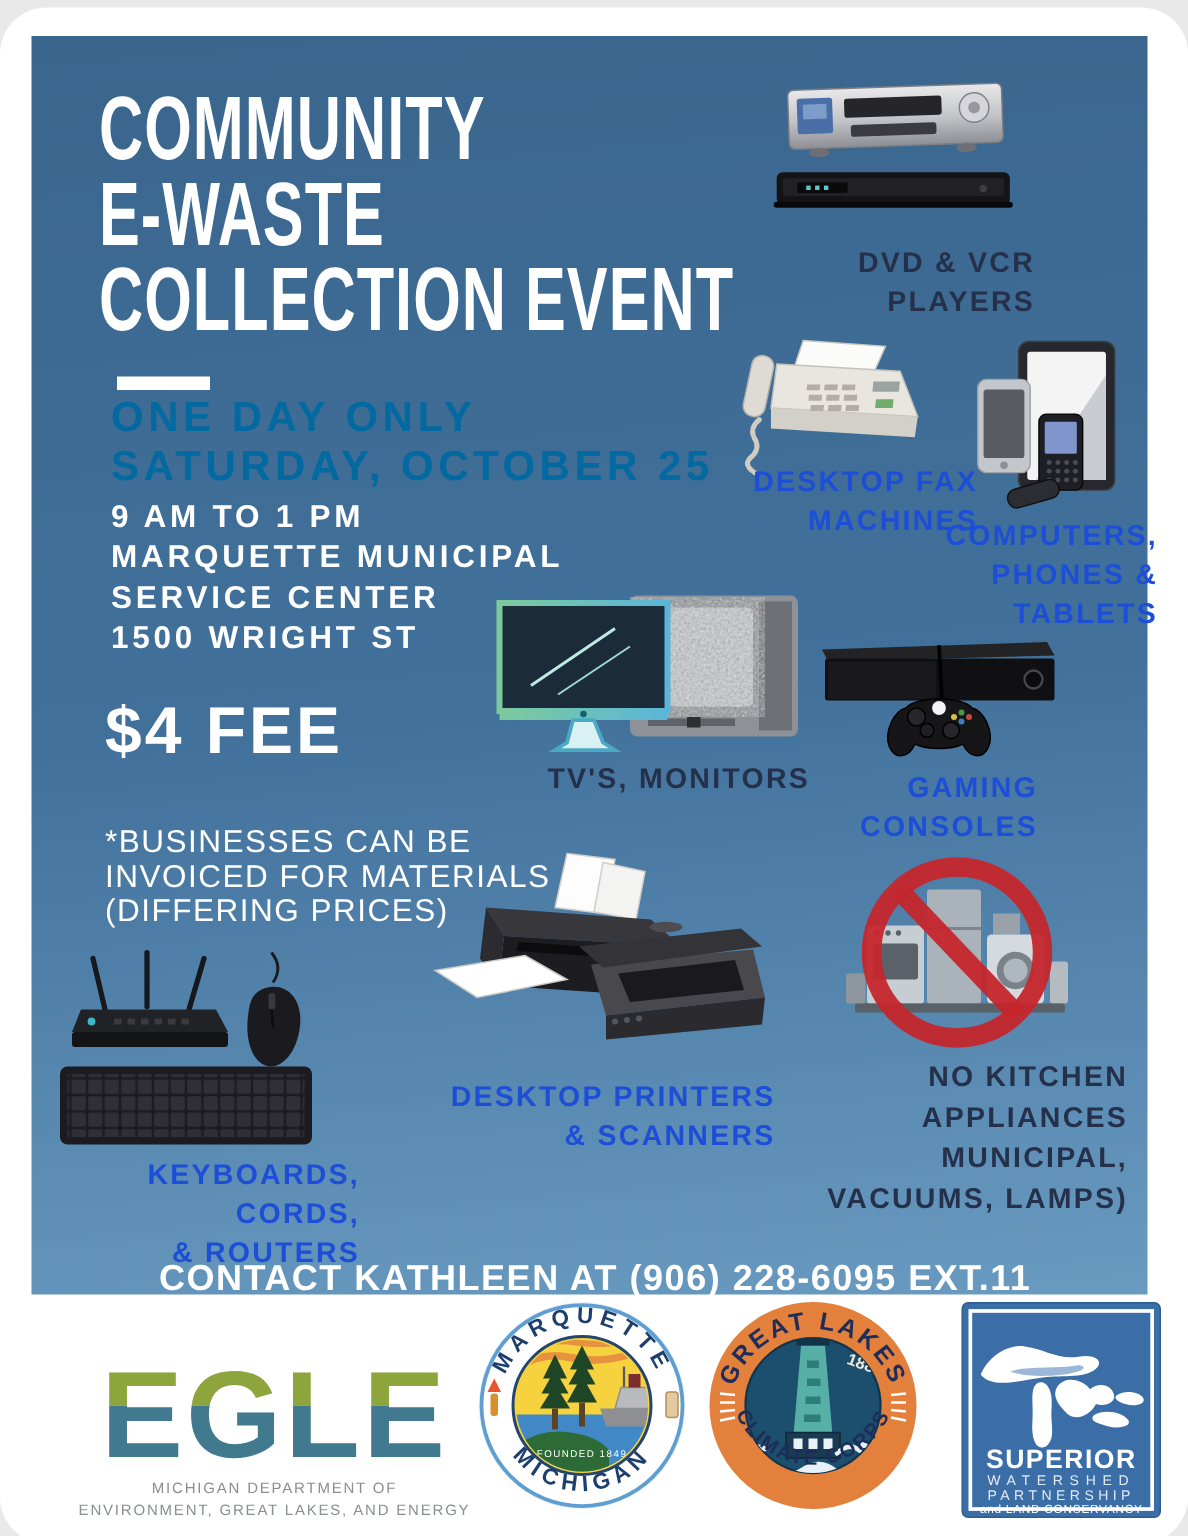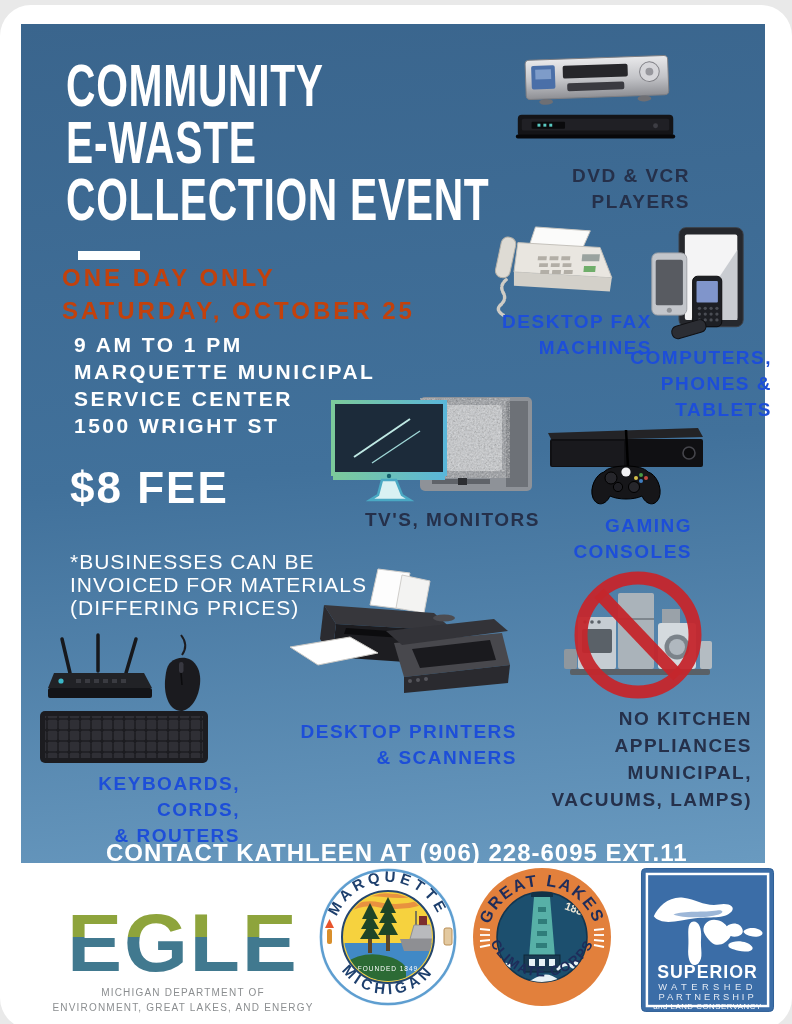--- a/index.html
+++ b/index.html
@@ -4,21 +4,21 @@
 <style>
   * { margin:0; padding:0; box-sizing:border-box; }
   body { background:#e9e9e9; font-family:"Liberation Sans", sans-serif; }
   .page { position:relative; width:792px; height:1024px; background:#ffffff; overflow:hidden; margin:5px auto;border-radius:31px; }
   .abs { position:absolute; }
   .panel { left:21px; top:19px; width:744px; height:839px;
            background:linear-gradient(175deg,#3a658d 0%,#41719b 52%,#699ac0 100%); }
   .title { left:66px; top:52px; color:#ffffff; font-weight:bold; font-size:60px; line-height:57px;
            letter-spacing:1px; transform:scaleX(0.68); transform-origin:left top; white-space:nowrap; }
   .rule { left:78px; top:246px; width:62px; height:9px; background:#ffffff; }
-  .sched-emph { left:62px; top:256px; color:#c2410c; font-weight:bold; font-size:24px;
+  .sched-emph { left:74px; top:256px; color:#0369a1; font-weight:bold; font-size:28px;
                 line-height:33px; letter-spacing:3px; white-space:nowrap; }
   .sched-det { left:74px; top:326px; color:#ffffff; font-weight:bold; font-size:21px;
                line-height:27px; letter-spacing:2.5px; white-space:nowrap; }
   .fee-head { left:70px; top:458px; color:#ffffff; font-weight:bold; font-size:44px; letter-spacing:2px; }
   .fee-note { left:70px; top:545px; color:#ffffff; font-weight:normal; font-size:21px;
               line-height:23px; letter-spacing:1px; white-space:nowrap; }
   .cap { font-weight:bold; font-size:19px; letter-spacing:1.5px; line-height:26px; text-align:right; }
   .cap.navy { color:#25304a; }
   .cap.white { color:#1d4ed8; }
   .contact { left:106px; top:834px; width:520px; text-align:center; color:#ffffff;
@@ -46,21 +46,21 @@
     <div>ONE DAY ONLY</div>
     <div>SATURDAY, OCTOBER 25</div>
   </div>
   <div class="abs sched-det">
     <div>9 AM TO 1 PM</div>
     <div>MARQUETTE MUNICIPAL</div>
     <div>SERVICE CENTER</div>
     <div>1500 WRIGHT ST</div>
   </div>
 
-  <div class="abs fee-head">$8 FEE</div>
+  <div class="abs fee-head">$4 FEE</div>
   <div class="abs fee-note">
     <div>*BUSINESSES CAN BE</div>
     <div>INVOICED FOR MATERIALS</div>
     <div>(DIFFERING PRICES)</div>
   </div>
 
   <svg class="abs" style="left:506px;top:44px" width="182" height="114" viewBox="0 0 185 114">
     <defs>
       <linearGradient id="vcrSilver" x1="0" y1="0" x2="0" y2="1">
         <stop offset="0" stop-color="#e9e9eb"></stop>

